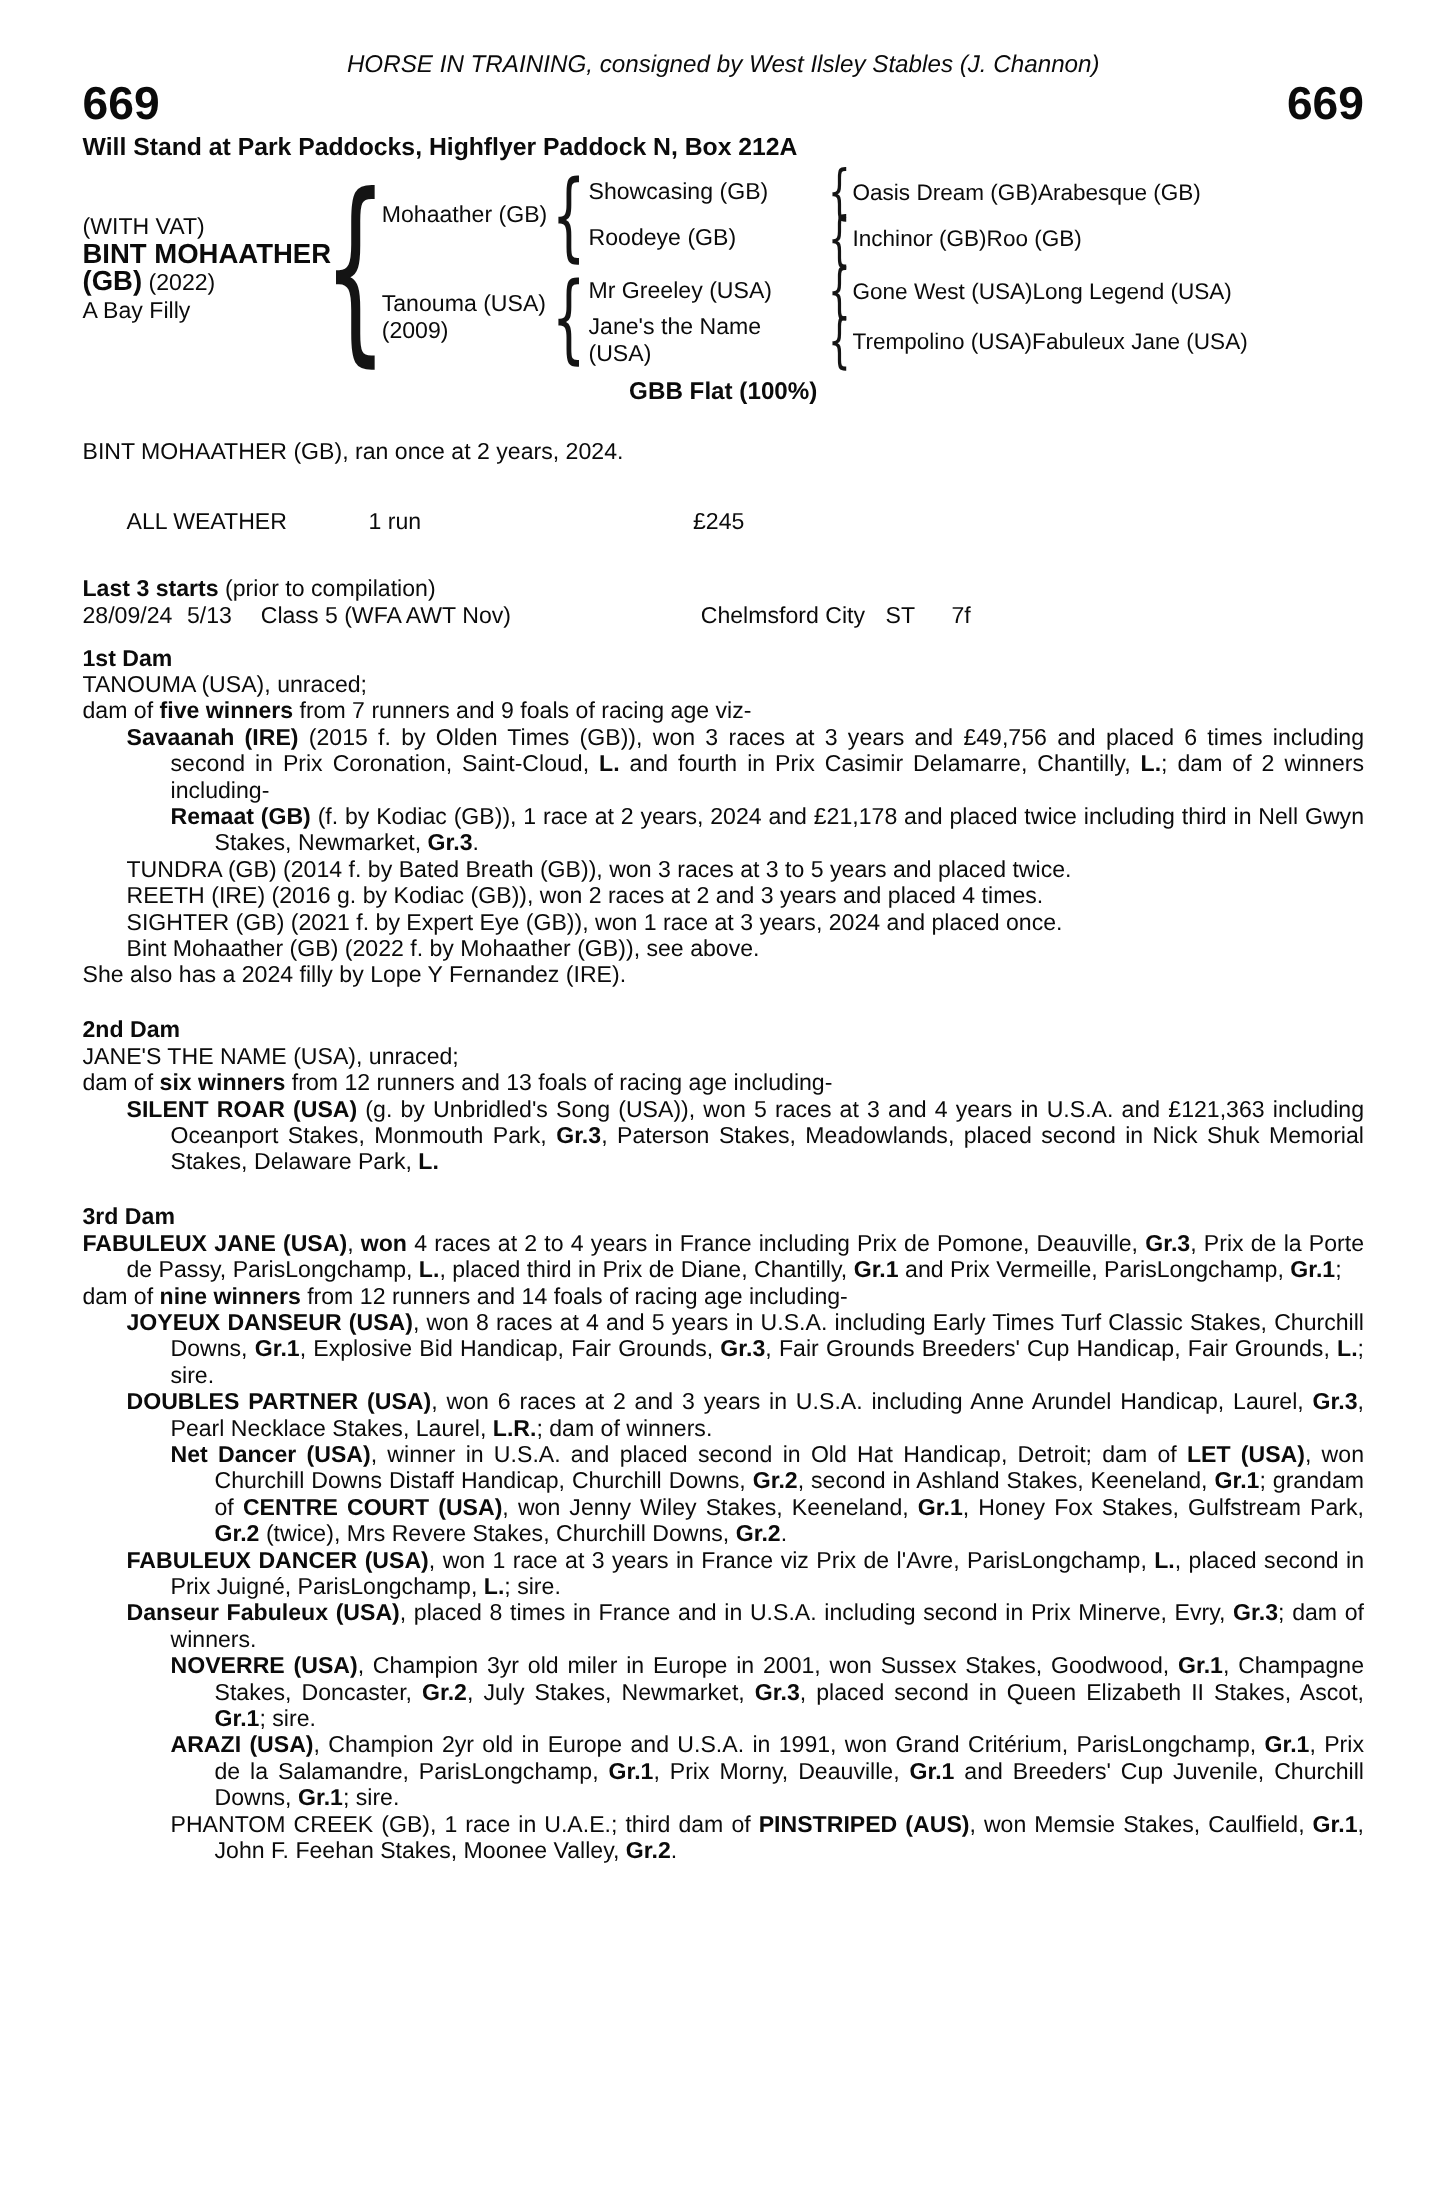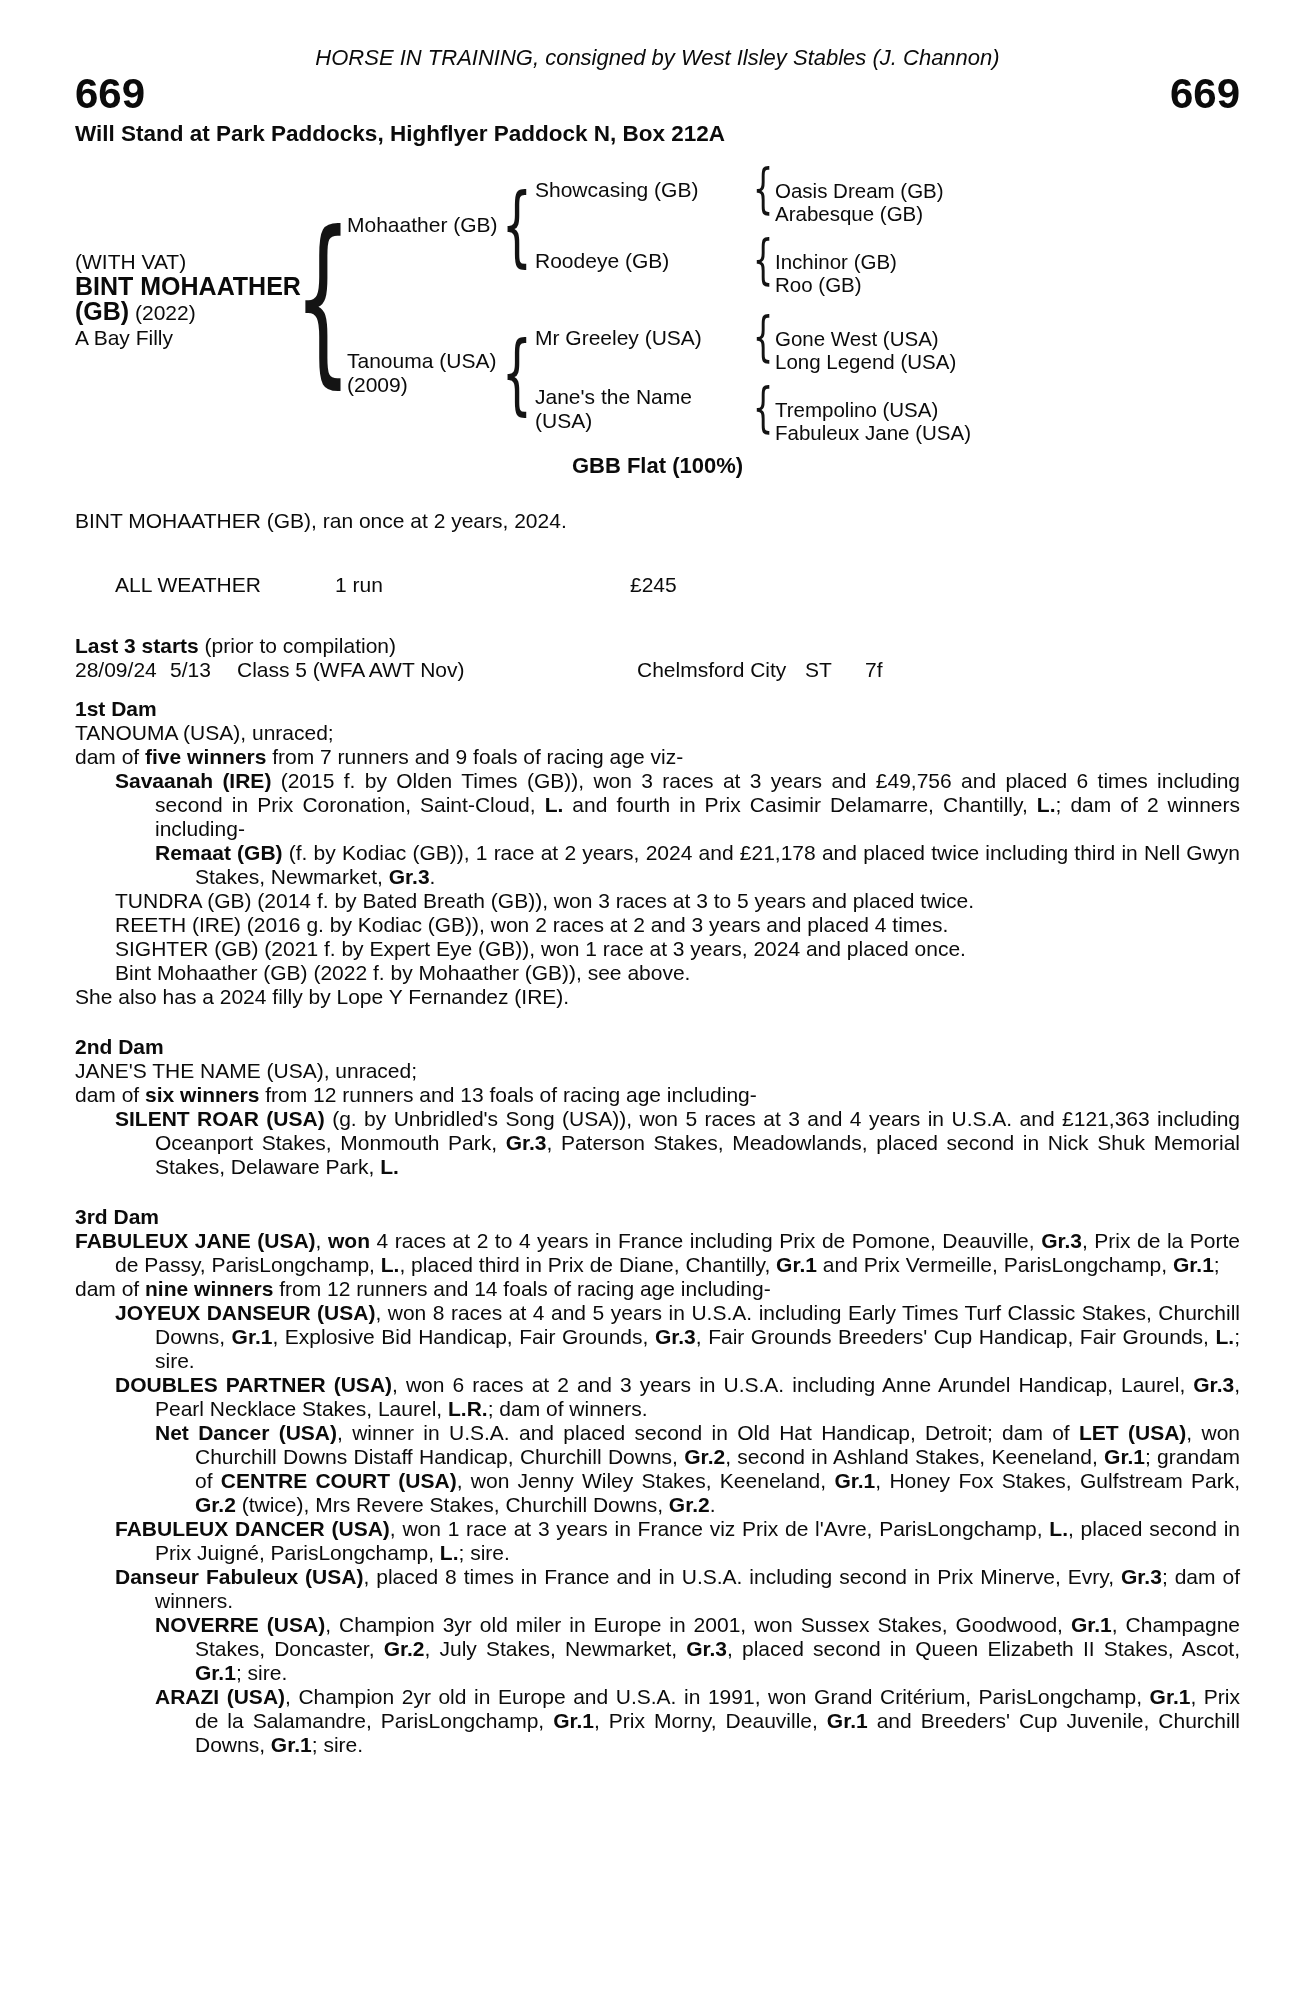--- a/index.html
+++ b/index.html
@@ -28,21 +28,21 @@
   }
   .b-outer { font-size:182px; width:36px; transform:scaleX(0.5); }
   .b-mid   { font-size:88px;  width:28px; transform:scaleX(0.55); }
   .b-sm    { font-size:54px;  width:24px; transform:scaleX(0.6); }
   .ped-parents { display:flex; flex-direction:column; row-gap:6px; }
   .ped-parent { display:flex; align-items:center; }
   .g2 { width:156px; padding-left:6px; }
   .ped-gps { display:flex; flex-direction:column; }
   .ped-gp { display:flex; align-items:center; }
   .g3 { width:216px; padding-left:4px; }
-  .gg { display:flex; flex-direction:column;margin-top:25px; }
+  .gg { display:flex; flex-direction:row; }
   .gg-name { font-size:20.5px; line-height:23px; }
 
   .gbb { text-align:center; font-weight:bold; font-size:22px; margin-top:10px; }
   .intro { margin-top:31px; }
   .surface-row { display:flex; margin-top:40px; }
   .sr-c1 { width:220px;margin-left:40px; } .sr-c2 { width:295px; }
   .last3 { margin-top:37px; }
   .race-row { display:flex; }
   .rr-date { width:95px; } .rr-pos { width:67px; } .rr-class { width:400px; }
   .rr-course { width:168px; } .rr-going { width:60px; }
@@ -182,16 +182,17 @@
     <div>
         <p class="para h0"><span class="b">FABULEUX JANE (USA)</span><span class="">, </span><span class="b">won</span><span class=""> 4 races at 2 to 4 years in France including Prix de Pomone, Deauville, </span><span class="b">Gr.3</span><span class="">, Prix de la Porte de Passy, ParisLongchamp, </span><span class="b">L.</span><span class="">, placed third in Prix de Diane, Chantilly, </span><span class="b">Gr.1</span><span class=""> and Prix Vermeille, ParisLongchamp, </span><span class="b">Gr.1</span><span class="">;</span></p>
         <p class="para "><span class="">dam of </span><span class="b">nine winners</span><span class=""> from 12 runners and 14 foals of racing age including-</span></p>
         <p class="para h1"><span class="b">JOYEUX DANSEUR (USA)</span><span class="">, won 8 races at 4 and 5 years in U.S.A. including Early Times Turf Classic Stakes, Churchill Downs, </span><span class="b">Gr.1</span><span class="">, Explosive Bid Handicap, Fair Grounds, </span><span class="b">Gr.3</span><span class="">, Fair Grounds Breeders' Cup Handicap, Fair Grounds, </span><span class="b">L.</span><span class="">; sire.</span></p>
         <p class="para h1"><span class="b">DOUBLES PARTNER (USA)</span><span class="">, won 6 races at 2 and 3 years in U.S.A. including Anne Arundel Handicap, Laurel, </span><span class="b">Gr.3</span><span class="">, Pearl Necklace Stakes, Laurel, </span><span class="b">L.R.</span><span class="">; dam of winners.</span></p>
         <p class="para h2"><span class="b">Net Dancer (USA)</span><span class="">, winner in U.S.A. and placed second in Old Hat Handicap, Detroit; dam of </span><span class="b">LET (USA)</span><span class="">, won Churchill Downs Distaff Handicap, Churchill Downs, </span><span class="b">Gr.2</span><span class="">, second in Ashland Stakes, Keeneland, </span><span class="b">Gr.1</span><span class="">; grandam of </span><span class="b">CENTRE COURT (USA)</span><span class="">, won Jenny Wiley Stakes, Keeneland, </span><span class="b">Gr.1</span><span class="">, Honey Fox Stakes, Gulfstream Park, </span><span class="b">Gr.2</span><span class=""> (twice), Mrs Revere Stakes, Churchill Downs, </span><span class="b">Gr.2</span><span class="">.</span></p>
         <p class="para h1"><span class="b">FABULEUX DANCER (USA)</span><span class="">, won 1 race at 3 years in France viz Prix de l'Avre, ParisLongchamp, </span><span class="b">L.</span><span class="">, placed second in Prix Juigné, ParisLongchamp, </span><span class="b">L.</span><span class="">; sire.</span></p>
         <p class="para h1"><span class="b">Danseur Fabuleux (USA)</span><span class="">, placed 8 times in France and in U.S.A. including second in Prix Minerve, Evry, </span><span class="b">Gr.3</span><span class="">; dam of winners.</span></p>
         <p class="para h2"><span class="b">NOVERRE (USA)</span><span class="">, Champion 3yr old miler in Europe in 2001, won Sussex Stakes, Goodwood, </span><span class="b">Gr.1</span><span class="">, Champagne Stakes, Doncaster, </span><span class="b">Gr.2</span><span class="">, July Stakes, Newmarket, </span><span class="b">Gr.3</span><span class="">, placed second in Queen Elizabeth II Stakes, Ascot, </span><span class="b">Gr.1</span><span class="">; sire.</span></p>
         <p class="para h2"><span class="b">ARAZI (USA)</span><span class="">, Champion 2yr old in Europe and U.S.A. in 1991, won Grand Critérium, ParisLongchamp, </span><span class="b">Gr.1</span><span class="">, Prix de la Salamandre, ParisLongchamp, </span><span class="b">Gr.1</span><span class="">, Prix Morny, Deauville, </span><span class="b">Gr.1</span><span class=""> and Breeders' Cup Juvenile, Churchill Downs, </span><span class="b">Gr.1</span><span class="">; sire.</span></p>
+        <p class="para h2"><span class="i">PHANTOM CREEK (GB)</span><span class="">, 1 race in U.A.E.; third dam of </span><span class="b">PINSTRIPED (AUS)</span><span class="">, won Memsie Stakes, Caulfield, </span><span class="b">Gr.1</span><span class="">, John F. Feehan Stakes, Moonee Valley, </span><span class="b">Gr.2</span><span class="">.</span></p>
       </div>
   </div>
 
 </div>
 
 </body></html>

